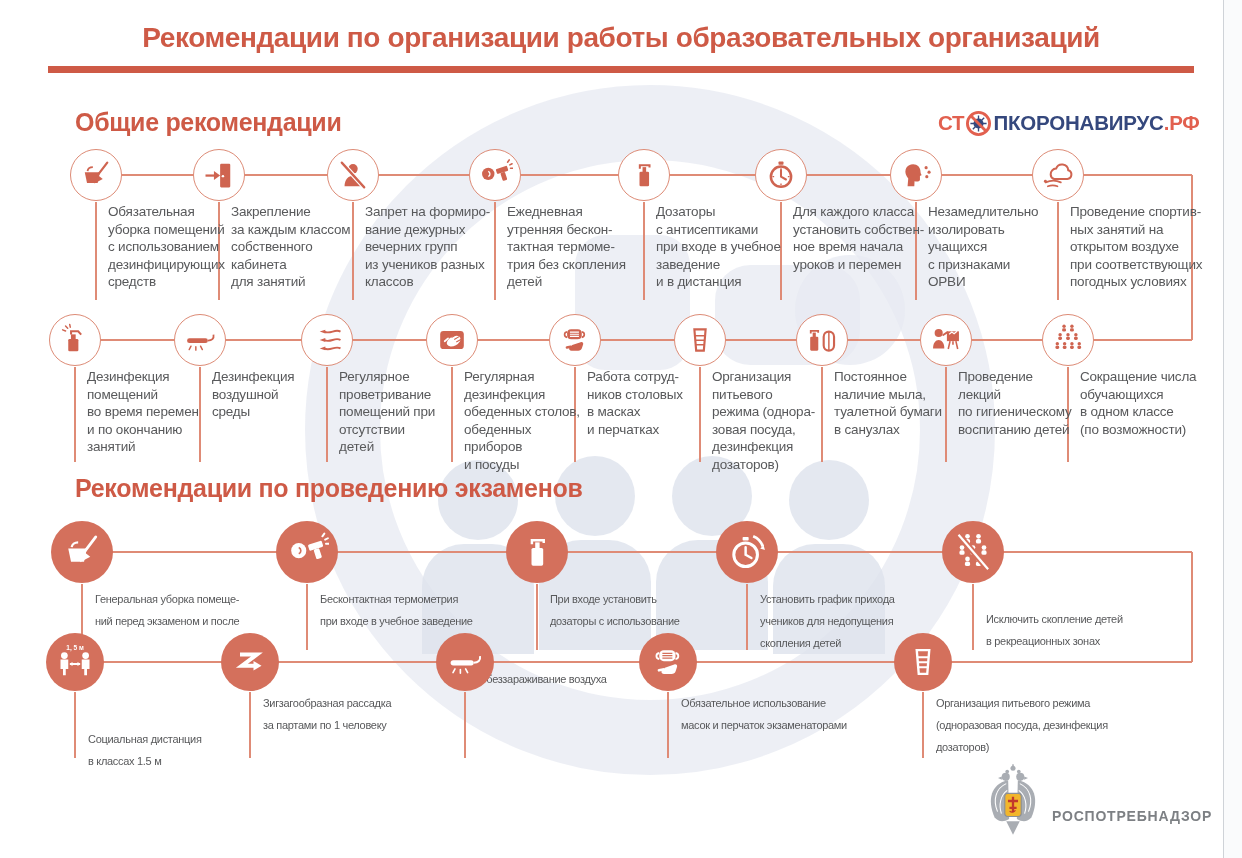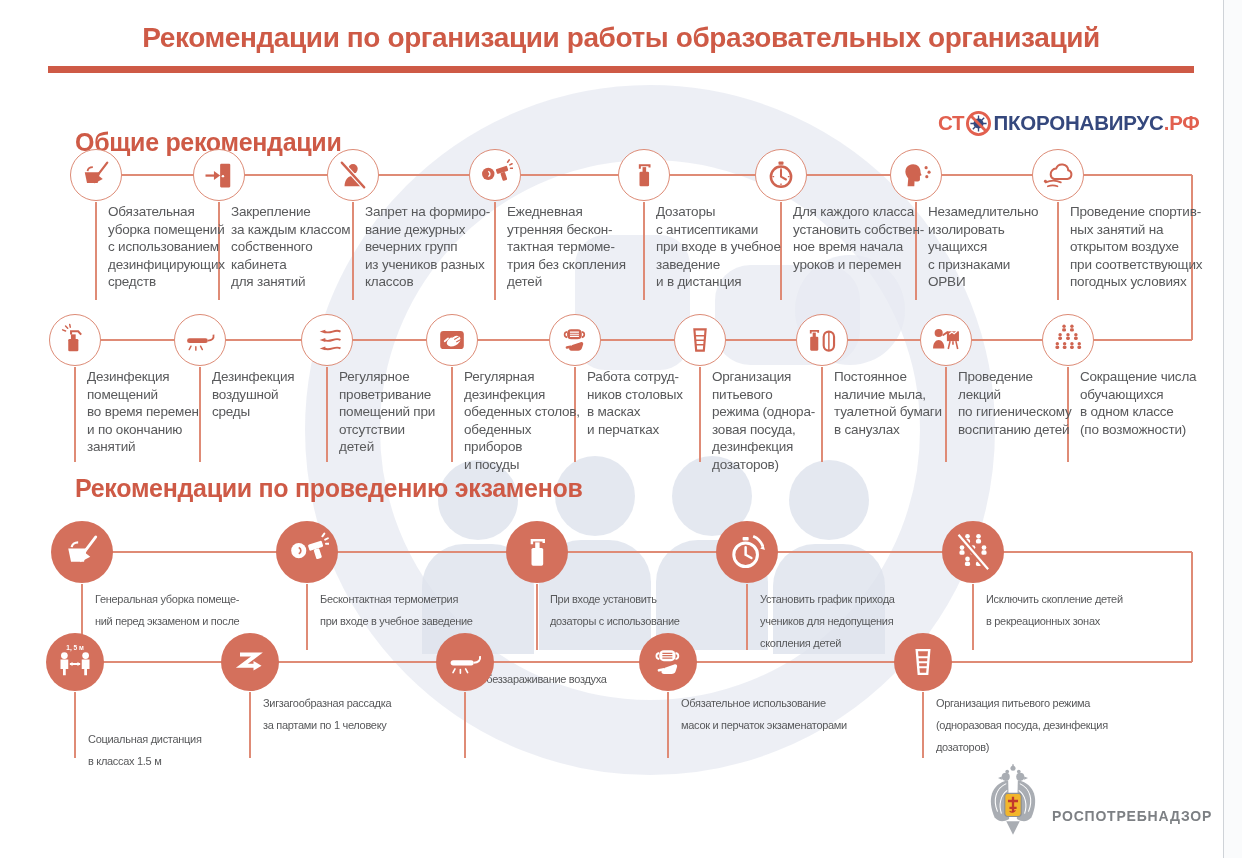--- a/index.html
+++ b/index.html
@@ -51,21 +51,21 @@
       <div style="position:absolute;z-index:0;left:539px;top:540px;width:112px;height:110px;border-radius:42px 42px 0 0;background:#dde2ec;opacity:.8;"></div>
       <div style="position:absolute;z-index:0;left:672px;top:456px;width:80px;height:80px;border-radius:50%;background:#dde2ec;opacity:.8;"></div>
       <div style="position:absolute;z-index:0;left:656px;top:540px;width:112px;height:110px;border-radius:42px 42px 0 0;background:#dde2ec;opacity:.8;"></div>
       <div style="position:absolute;z-index:0;left:789px;top:460px;width:80px;height:80px;border-radius:50%;background:#dde2ec;opacity:.8;"></div>
       <div style="position:absolute;z-index:0;left:773px;top:544px;width:112px;height:110px;border-radius:42px 42px 0 0;background:#dde2ec;opacity:.8;"></div>
     </div>
 
   <div id="title">Рекомендации по организации работы образовательных организаций</div>
   <div id="titlebar"></div>
 
-  <div class="sechdr" style="left:75px;top:108px;margin-top:20px;">Общие рекомендации</div>
+  <div class="sechdr" style="left:75px;top:108px;">Общие рекомендации</div>
   <div class="sechdr" style="left:75px;top:474px;">Рекомендации по проведению экзаменов</div>
 
   <div id="scv">
     <span class="red">СТ</span>
     <svg width="27" height="27" viewBox="0 0 30 30">
       <circle cx="15" cy="15" r="12.3" fill="none" stroke="#e2604f" stroke-width="3.2"></circle>
       <g stroke="#35487d" stroke-width="1.5">
         <path d="M15 6v18M6 15h18M8.7 8.7l12.6 12.6M21.3 8.7L8.7 21.3"></path>
       </g>
       <circle cx="15" cy="15" r="5.6" fill="#35487d"></circle>
@@ -394,21 +394,21 @@
           <rect x="22.11" y="14.780000000000001" width="3.7800000000000002" height="3.24" rx="1.35" fill="#ffffff"></rect>
           <circle cx="12" cy="21" r="1.71" fill="#ffffff"></circle>
           <rect x="10.11" y="22.98" width="3.7800000000000002" height="3.24" rx="1.35" fill="#ffffff"></rect>
           <circle cx="20" cy="21" r="1.71" fill="#ffffff"></circle>
           <rect x="18.11" y="22.98" width="3.7800000000000002" height="3.24" rx="1.35" fill="#ffffff"></rect>
           <path d="M5.5 3.5l21.5 25" stroke="#d4705c" stroke-width="4.4"></path>
           <path d="M5.5 3.5l21.5 25" stroke="#ffffff" stroke-width="1.6"></path>
         </svg>
       </div>
       <div class="vline" style="left:972px;top:584px;height:66px;"></div>
-      <div class="itxt r34" style="left:986px;top:588px;">Исключить скопление детей
+      <div class="itxt r34" style="left:986px;top:608px;">Исключить скопление детей
 в рекреационных зонах</div>
       <div class="hline" style="left:75px;top:661px;width:1117px;"></div>
       <div class="icn filled" style="left:46px;top:633px;width:58px;height:58px;padding:9px;">
         <svg viewBox="0 0 32 32" width="100%" height="100%">
           <text x="16" y="6.6" font-size="5.2" font-weight="bold" text-anchor="middle" fill="#ffffff" font-family="Liberation Sans,sans-serif">1, 5 м</text>
           <circle cx="7.5" cy="10.8" r="2.7" fill="#ffffff"></circle>
           <path d="M4.4 14h6.2v7.6h-2v5h-2.2v-5h-2z" fill="#ffffff"></path>
           <circle cx="24.5" cy="10.8" r="2.7" fill="#ffffff"></circle>
           <path d="M21.4 14h6.2v7.6h-2v5h-2.2v-5h-2z" fill="#ffffff"></path>
           <path d="M12 17.6h8" stroke="#ffffff" stroke-width="1.6"></path>

